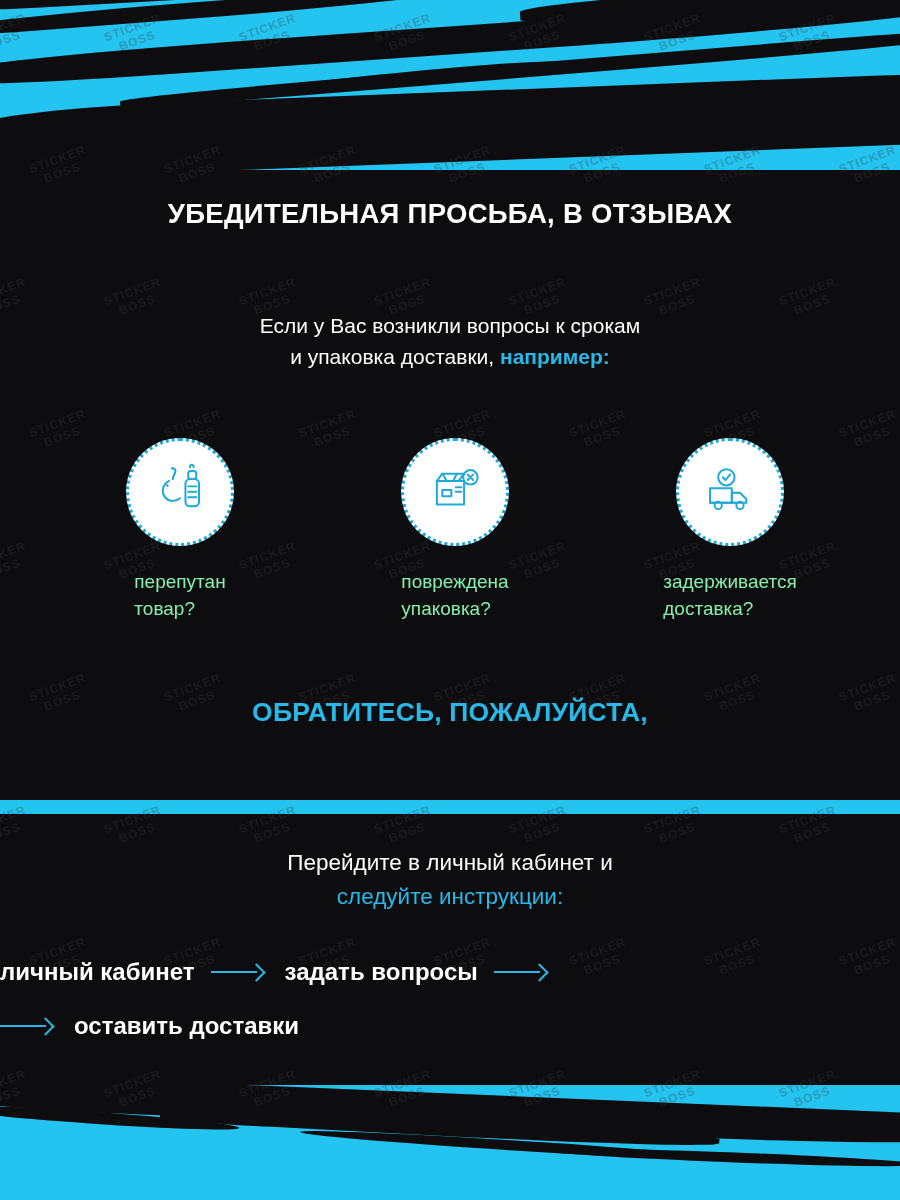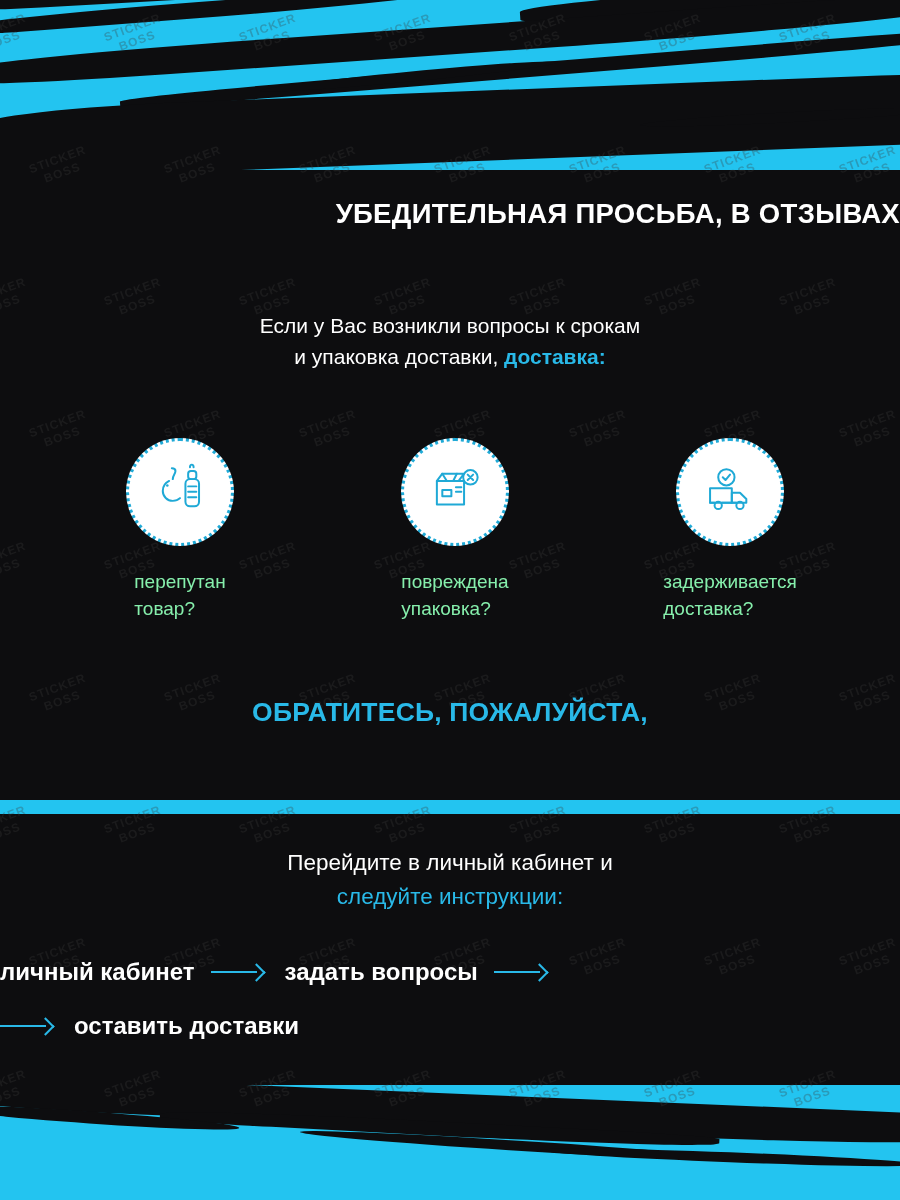--- a/index.html
+++ b/index.html
@@ -69,21 +69,21 @@
   
   .content {
     position: absolute;
     inset: 0;
     z-index: 5;
   }
   .headline {
     position: absolute;
     left: 0; top: 196px;
     width: 900px;
-    text-align: right;
+    text-align: center;
     color: #ffffff;
     font-size: 27.5px;
     font-weight: 700;
     line-height: 36px;
     letter-spacing: 0.3px;
   }
   .subline {
     position: absolute;
     left: 0; top: 310px;
     width: 900px;
@@ -343,21 +343,21 @@
     </div>
 
   <div class="content">
 
     <div class="headline">
       <div>УБЕДИТЕЛЬНАЯ ПРОСЬБА, В ОТЗЫВАХ</div>
     </div>
 
     <div class="subline">
       <div>Если у Вас возникли вопросы к срокам</div>
-      <div><span>и упаковка доставки, </span><span class="accent">доставка:</span></div>
+      <div><span>и упаковка доставки, </span><span class="accent">например:</span></div>
     </div>
 
     <div class="cards">
 
       <div class="card">
         <div class="circle">
           <span>
             <svg width="58" height="58" viewBox="0 0 64 64" fill="none" stroke="#1fa9d6" stroke-width="2.2" stroke-linecap="round" stroke-linejoin="round">
               <path d="M20 22c-4 2-7 6-7 11 0 6 5 11 11 11 3 0 6-1 8-3"></path>
               <path d="M24 20c0-4 3-6 3-9 0-2-2-3-4-3"></path>

